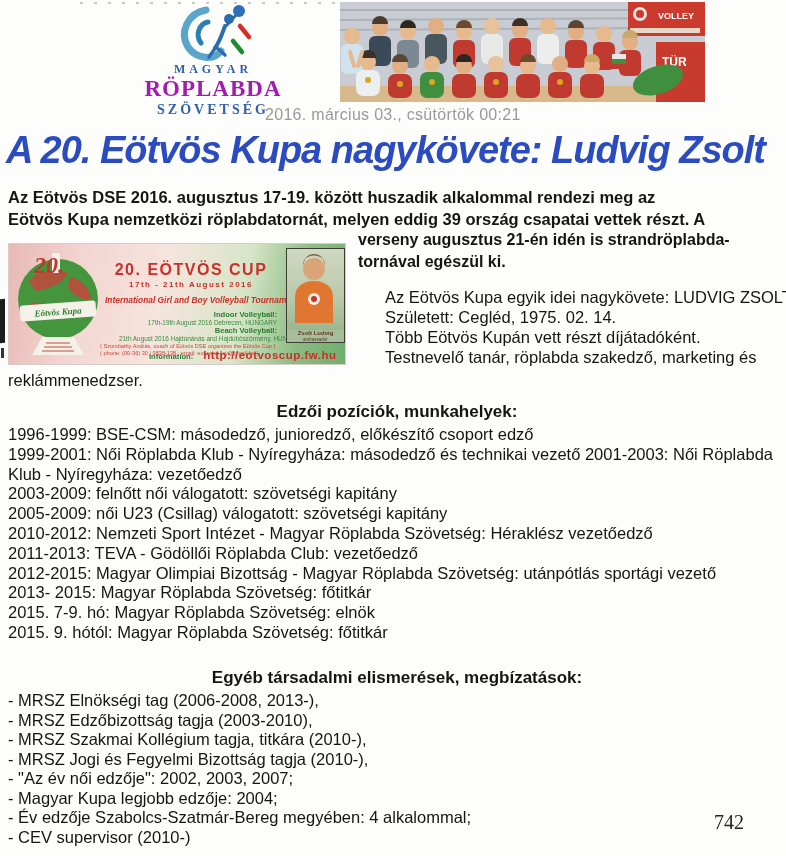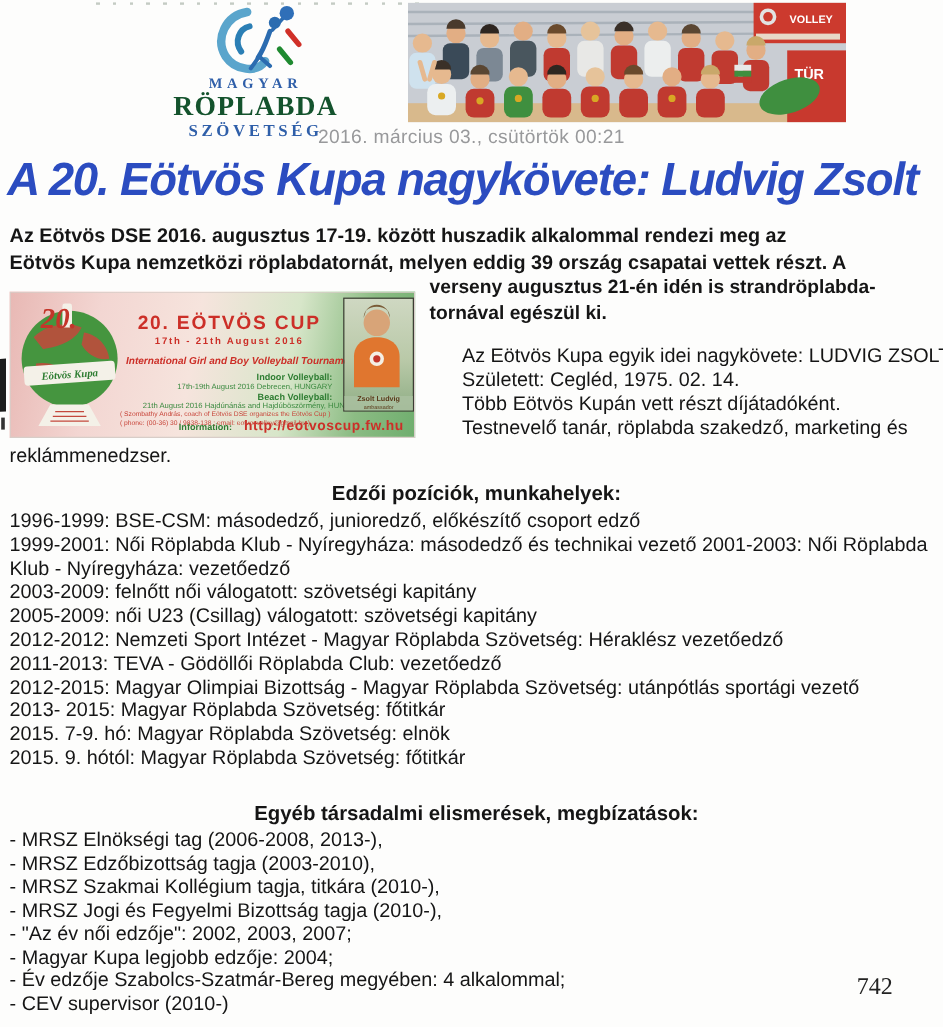--- a/index.html
+++ b/index.html
@@ -5,21 +5,21 @@
   html,body{margin:0;padding:0;background:#e8e8e8;}
   .page{
     position:relative;width:786px;height:856px;margin:0 auto;
     background:#fdfdfc;overflow:hidden;
     font-family:"Liberation Sans",sans-serif;color:#151515;
   }
   
   .logo{position:absolute;left:128px;top:4px;width:170px;text-align:center;}
   .logo svg{display:block;margin:0 auto;}
   .logo-magyar{font-family:"Liberation Serif",serif;font-size:12px;letter-spacing:4px;color:#2f5fa9;font-weight:bold;}
-  .logo-roplabda{font-family:"Liberation Serif",serif;font-size:23px;letter-spacing:1px;color:#14532d;font-weight:bold;margin-top:-1px;}
+  .logo-roplabda{font-family:"Liberation Serif",serif;font-size:23px;letter-spacing:1px;color:#a21caf;font-weight:bold;margin-top:-1px;}
   .logo-szovetseg{font-family:"Liberation Serif",serif;font-size:14px;letter-spacing:3px;color:#2f5fa9;font-weight:bold;margin-top:0px;}
   .team-photo{position:absolute;left:340px;top:2px;width:404px;height:100px;overflow:hidden;}
   .date-stamp{position:absolute;left:265px;top:106px;font-size:16px;color:#98999b;letter-spacing:.3px;}
   
   .headline{
     position:absolute;left:6px;top:129px;width:780px;white-space:nowrap;
     font-size:38px;font-style:italic;font-weight:bold;letter-spacing:-1px;
     color:#2b4cc0;transform:scaleY(1.02);
   }
   
@@ -295,21 +295,21 @@
   </div>
   <div class="reklam">reklámmenedzser.</div>
 
   <div class="section coaching">
     <h2>Edzői pozíciók, munkahelyek:</h2>
     <div class="li">1996-1999: BSE-CSM: másodedző, junioredző, előkészítő csoport edző</div>
     <div class="li">1999-2001: Női Röplabda Klub - Nyíregyháza: másodedző és technikai vezető 2001-2003: Női Röplabda</div>
     <div class="li">Klub - Nyíregyháza: vezetőedző</div>
     <div class="li">2003-2009: felnőtt női válogatott: szövetségi kapitány</div>
     <div class="li">2005-2009: női U23 (Csillag) válogatott: szövetségi kapitány</div>
-    <div class="li">2012-2012: Nemzeti Sport Intézet - Magyar Röplabda Szövetség: Héraklész vezetőedző</div>
+    <div class="li">2010-2012: Nemzeti Sport Intézet - Magyar Röplabda Szövetség: Héraklész vezetőedző</div>
     <div class="li">2011-2013: TEVA - Gödöllői Röplabda Club: vezetőedző</div>
     <div class="li">2012-2015: Magyar Olimpiai Bizottság - Magyar Röplabda Szövetség: utánpótlás sportági vezető</div>
     <div class="li">2013- 2015: Magyar Röplabda Szövetség: főtitkár</div>
     <div class="li">2015. 7-9. hó: Magyar Röplabda Szövetség: elnök</div>
     <div class="li">2015. 9. hótól: Magyar Röplabda Szövetség: főtitkár</div>
   </div>
 
   <div class="section honors">
     <h2>Egyéb társadalmi elismerések, megbízatások:</h2>
     <div class="li">- MRSZ Elnökségi tag (2006-2008, 2013-),</div>

